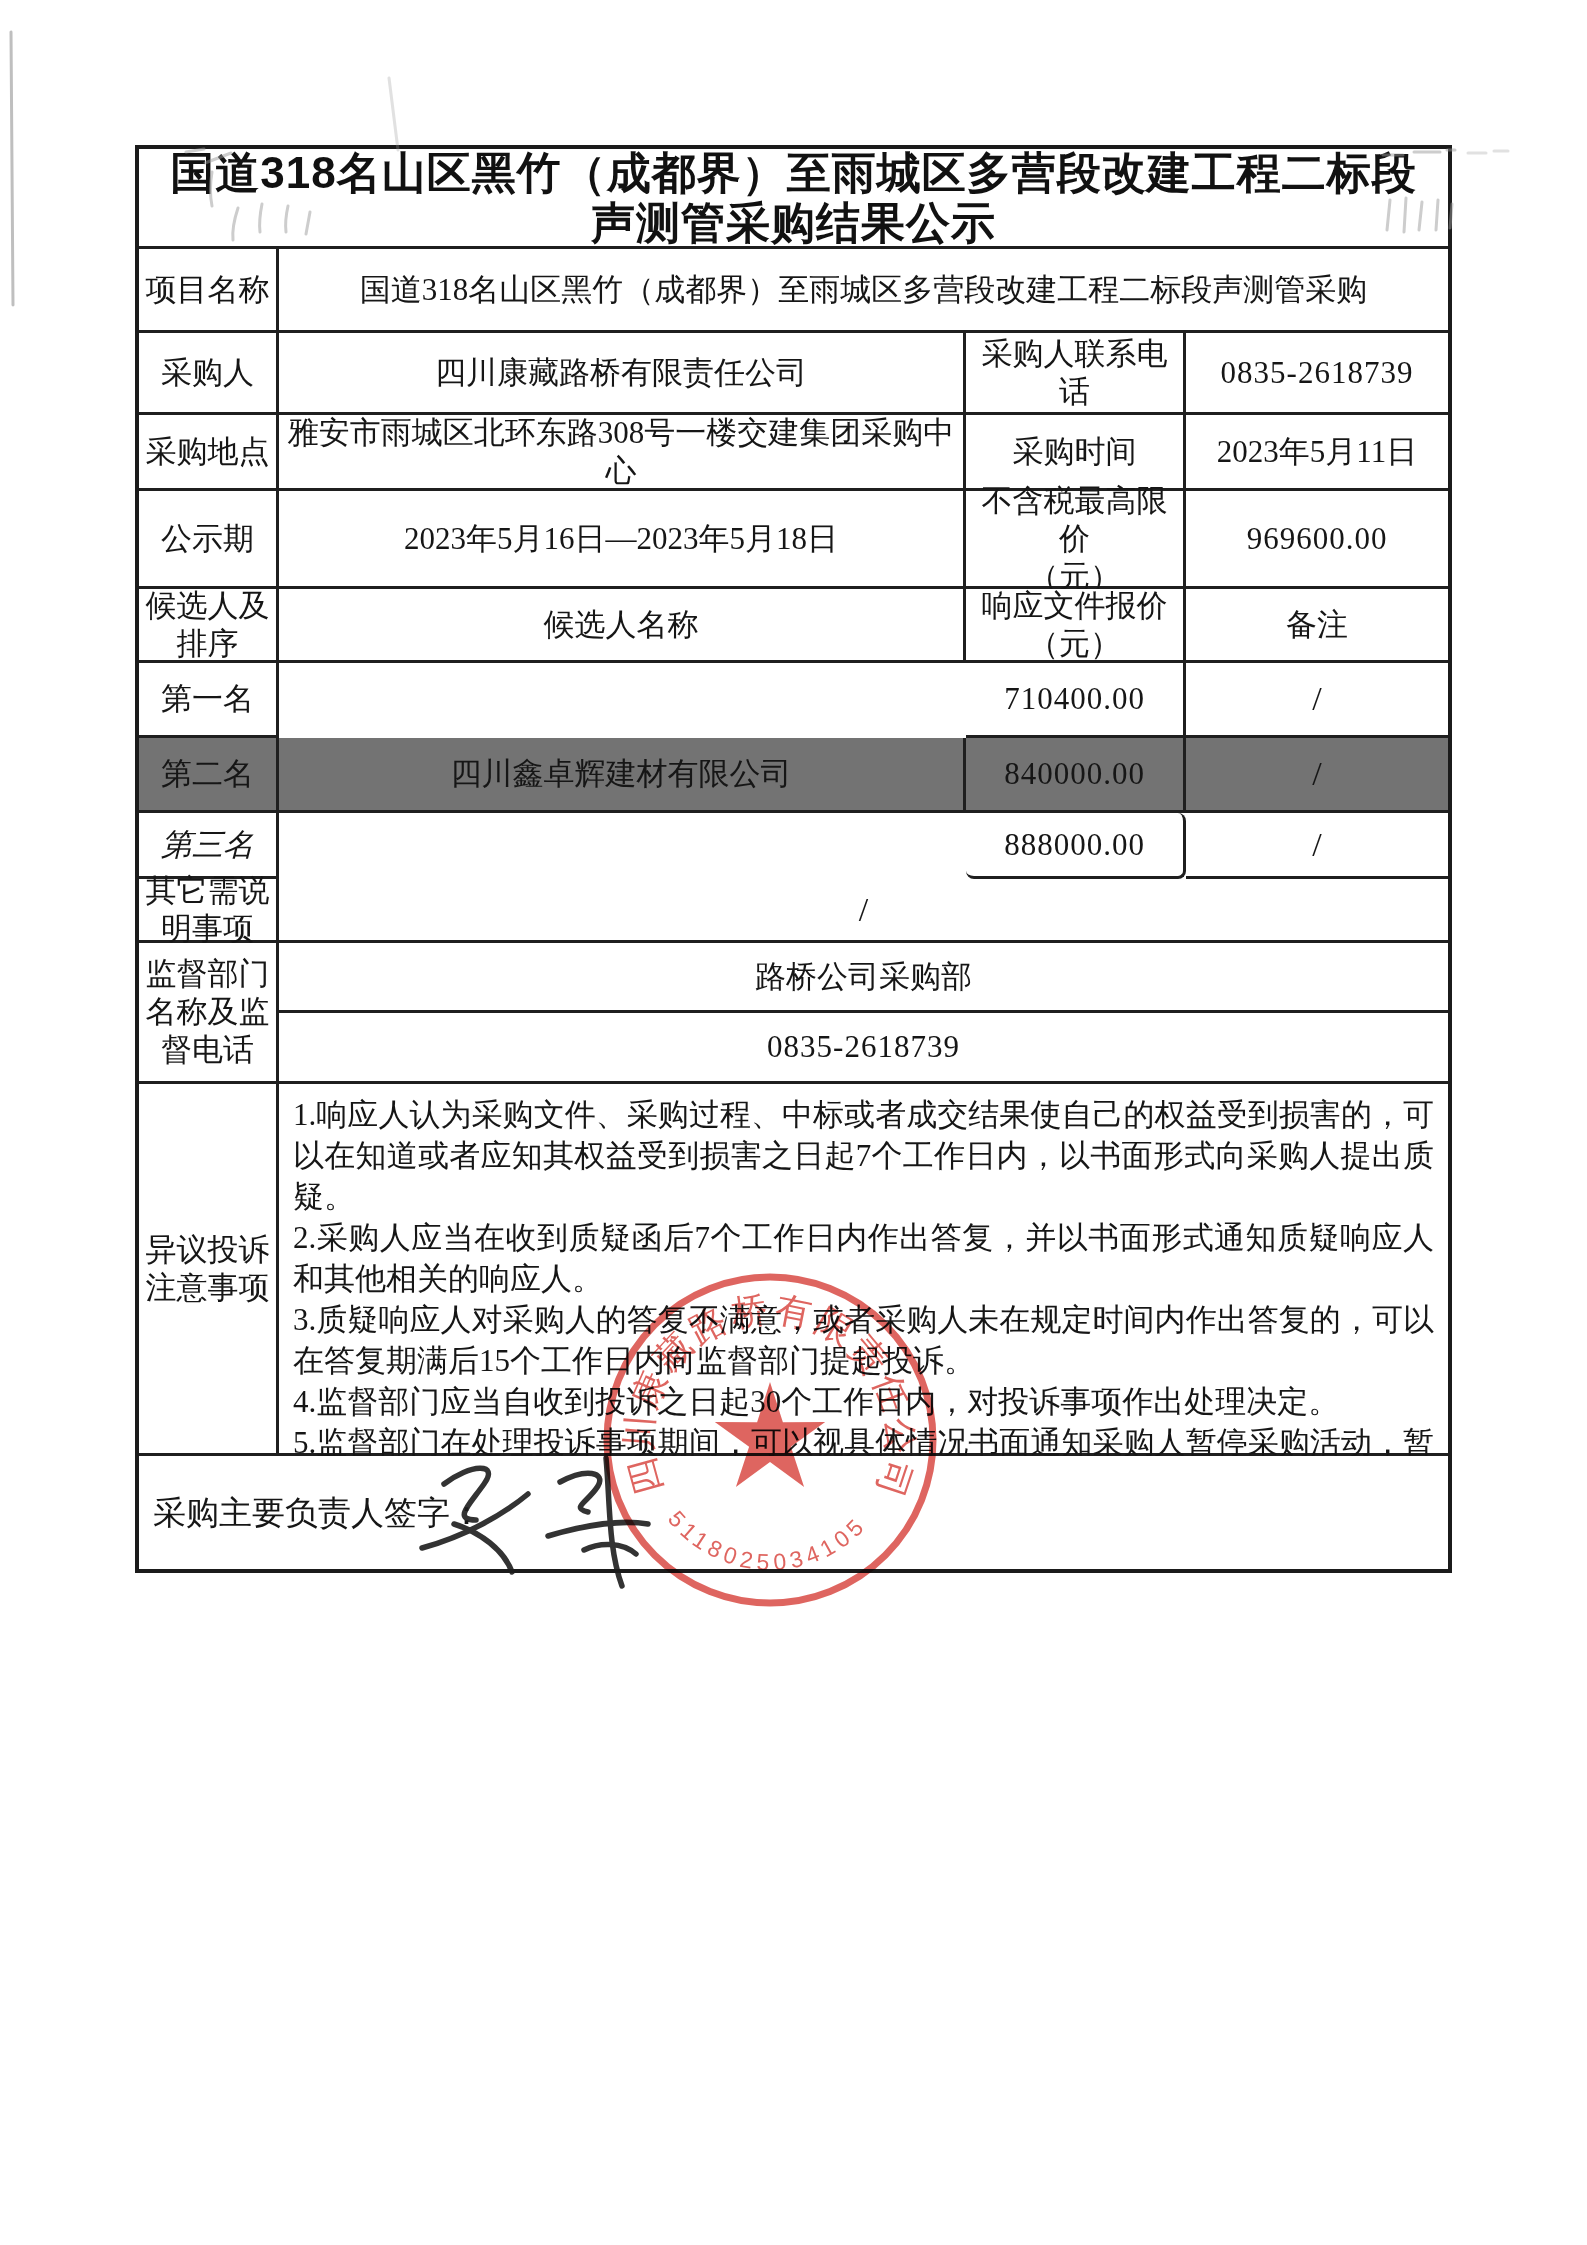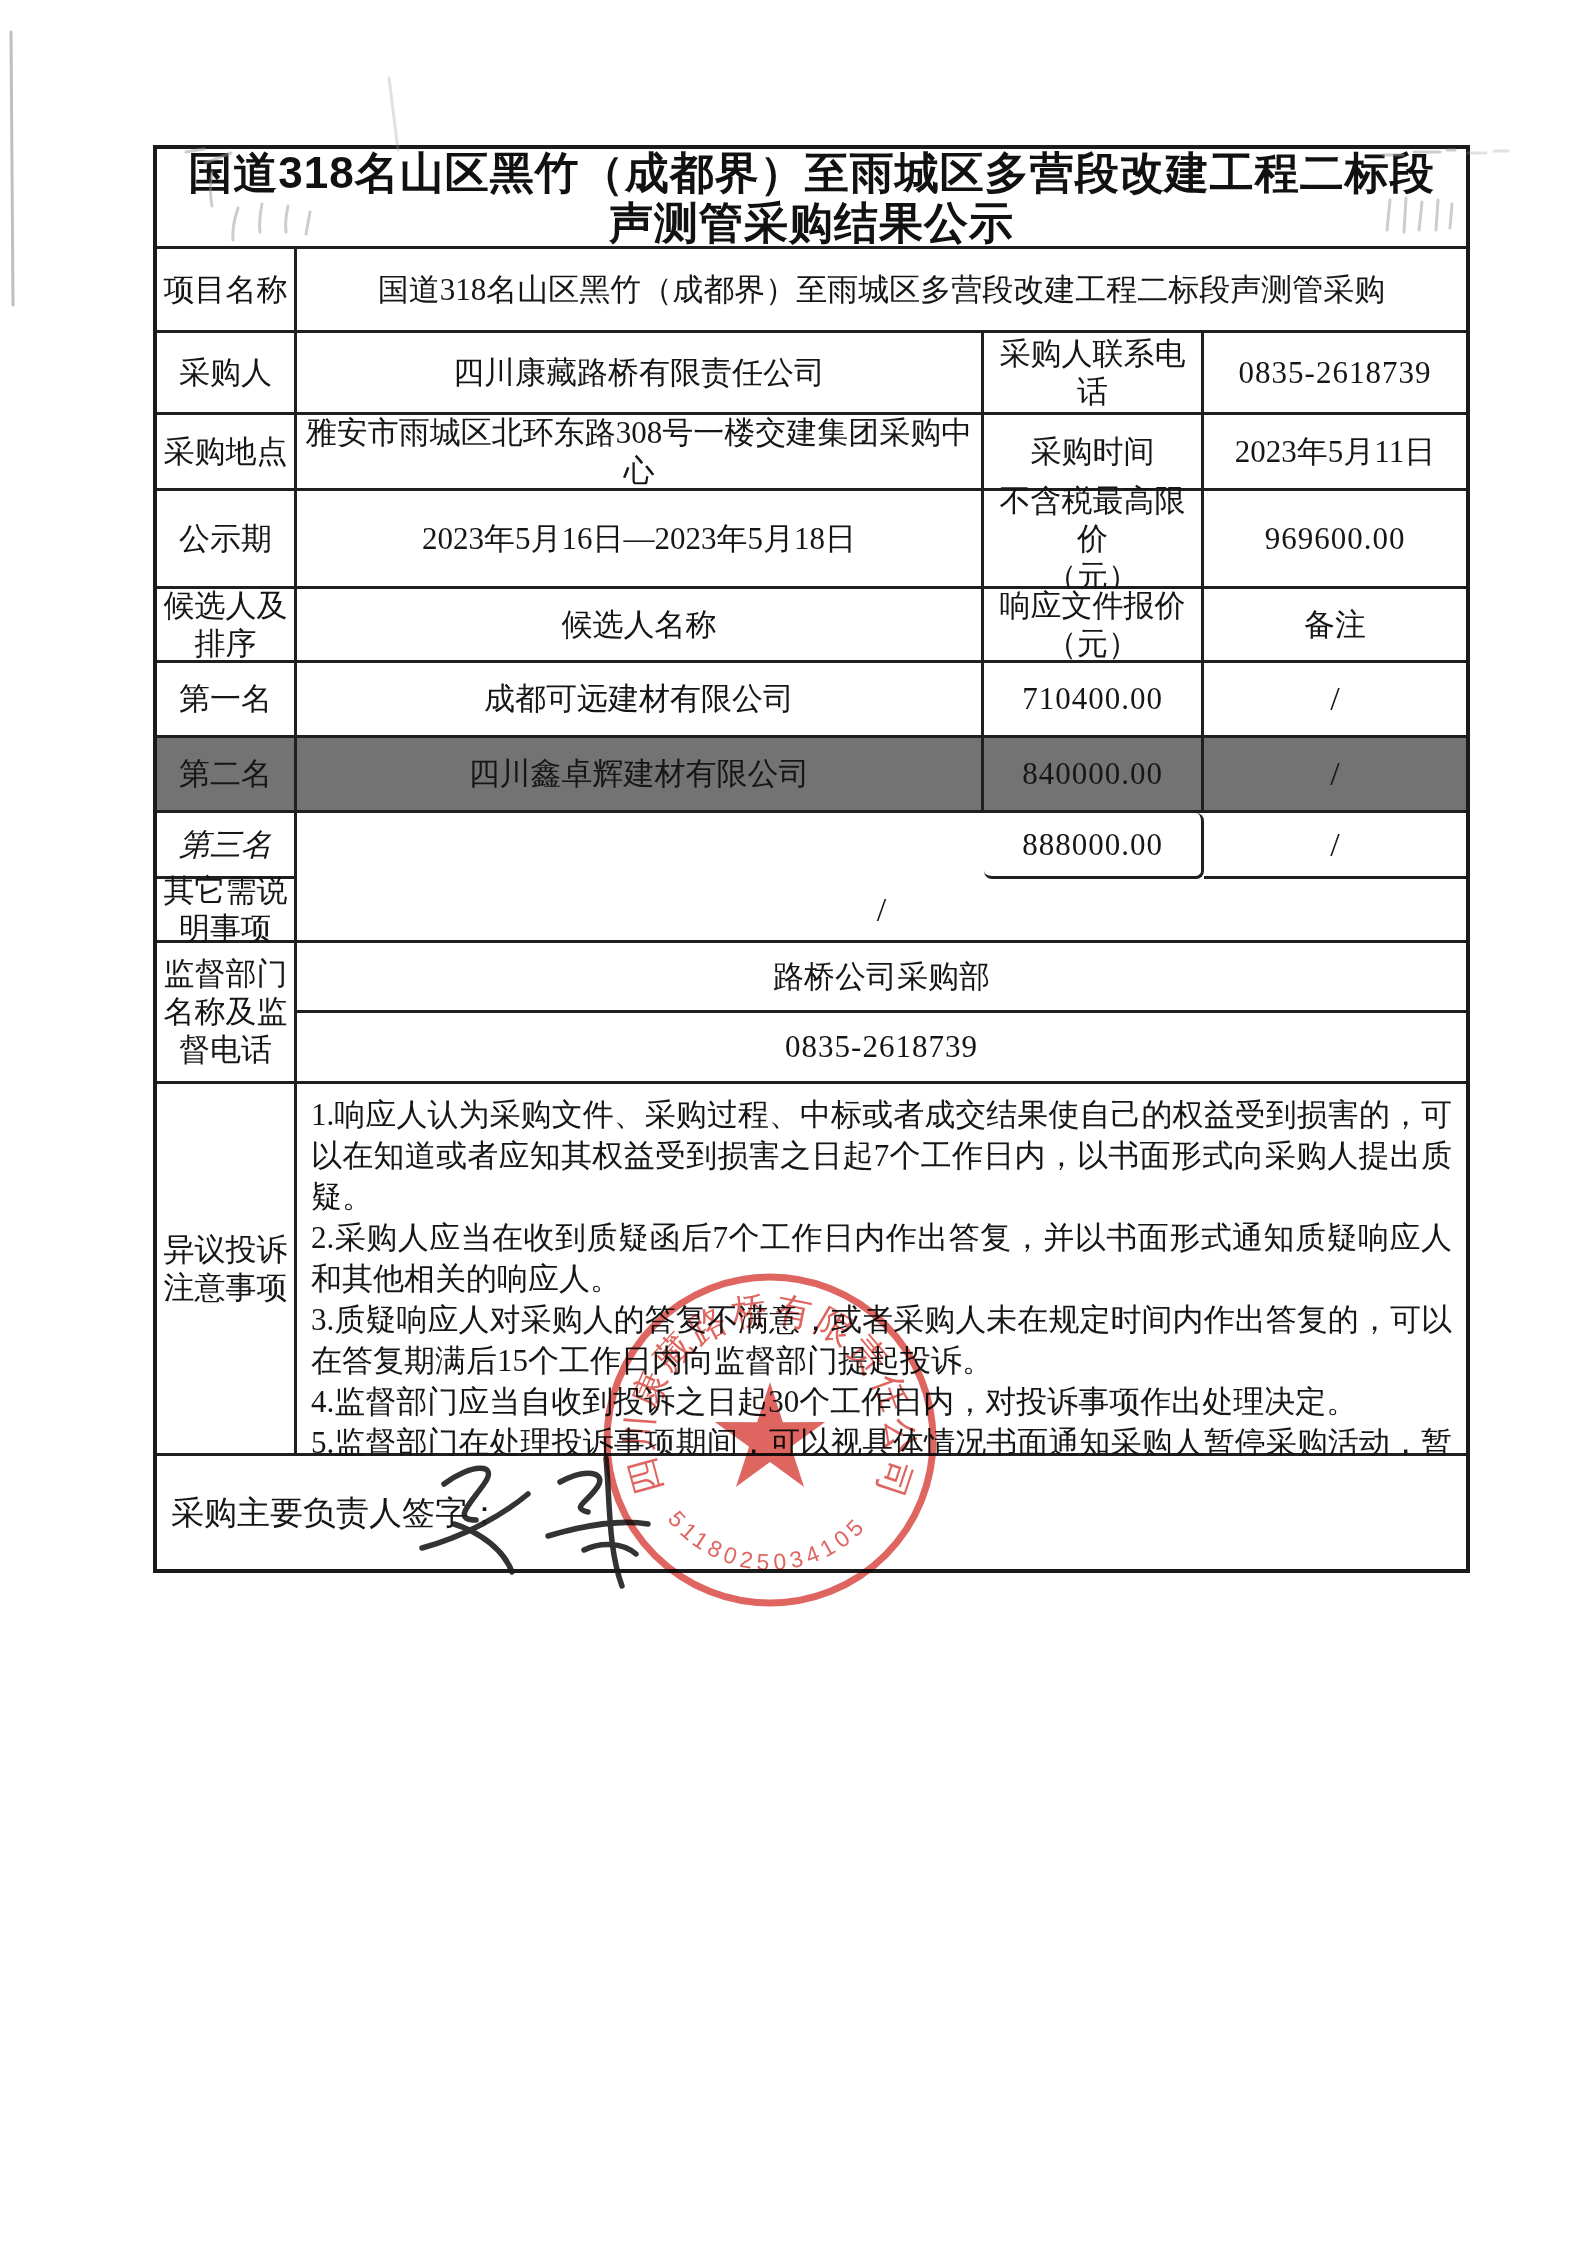--- a/index.html
+++ b/index.html
@@ -1,19 +1,19 @@
 <!DOCTYPE html>
 <html><head>
 <meta charset="utf-8">
 <style>
   html,body{margin:0;padding:0;background:#e8e8e8;}
   .page{position:relative;width:1587px;height:2245px;background:#ffffff;overflow:hidden;
         font-family:"Liberation Serif","DejaVu Serif",serif;color:#161616;}
   
-  .doc-table{position:absolute;left:153px;top:145px;border:4px solid #1b1b1b;background:#fff;
+  .doc-table{position:absolute;left:135px;top:145px;border:4px solid #1b1b1b;background:#fff;
              display:grid;
              grid-template-columns:140px 687px 220px 262px;
              grid-template-rows:100px 84px 82px 76px 98px 74px 75px 75px 66px 64px 70px 71px 372px 113px;}
   .cell{border-right:3px solid #1f1f1f;border-bottom:3px solid #1f1f1f;
         display:flex;align-items:center;justify-content:center;text-align:center;
         font-size:31px;line-height:38px;box-sizing:border-box;background:#fff;padding:2px 6px;}
   .cell.last-col{border-right:none;}
   .cell.last-row{border-bottom:none;}
   .cell.left{justify-content:flex-start;text-align:left;}
   .stack{display:flex;flex-direction:column;align-items:center;justify-content:center;}
@@ -71,21 +71,20 @@
       <span>排序</span>
     </div>
     <div class="cell" style="grid-column:2;grid-row:6;">候选人名称</div>
     <div class="cell stack" style="grid-column:3;grid-row:6;">
       <span>响应文件报价</span>
       <span>（元）</span>
     </div>
     <div class="cell last-col" style="grid-column:4;grid-row:6;">备注</div>
 
     <div class="cell" style="grid-column:1;grid-row:7;">第一名</div>
-    <div class="cell" style="grid-column:2;grid-row:7;">成都可远建材有限公司</div>
     <div class="cell num" style="grid-column:3;grid-row:7;text-align:center;">710400.00</div>
     <div class="cell last-col slash" style="grid-column:4;grid-row:7;">/</div>
 
     <div class="cell tint" style="grid-column:1;grid-row:8;">第二名</div>
     <div class="cell tint" style="grid-column:2;grid-row:8;">四川鑫卓辉建材有限公司</div>
     <div class="cell tint num" style="grid-column:3;grid-row:8;">840000.00</div>
     <div class="cell tint last-col slash" style="grid-column:4;grid-row:8;">/</div>
 
     <div class="cell" style="grid-column:1;grid-row:9;font-style:italic;">第三名</div>
     <div class="cell num" style="grid-column:3;grid-row:9;border-radius:8px;">888000.00</div>

